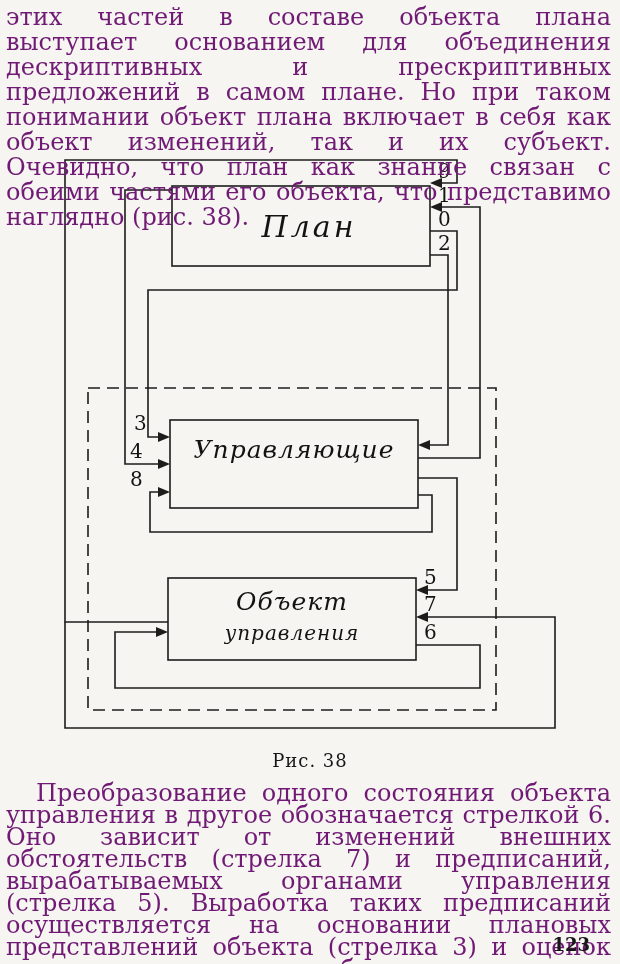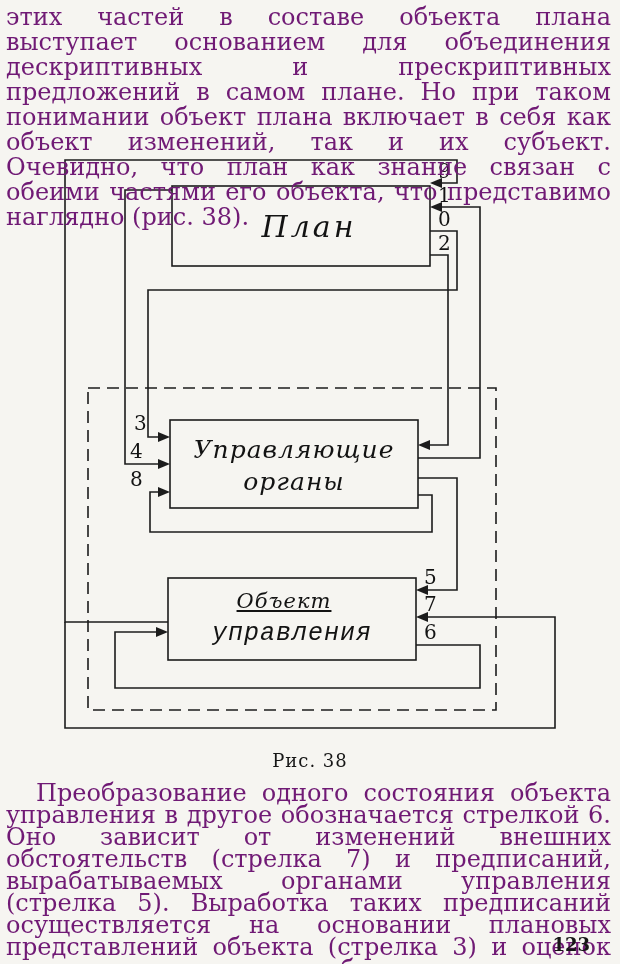--- a/index.html
+++ b/index.html
@@ -27,22 +27,22 @@
   .box-label {
     position:absolute;
     transform:translate(-50%,-50%);
     font-style:italic;
     white-space:nowrap;
     color:#131313;
   }
   .lbl-plan { left:301px; top:226px; font-size:30px; letter-spacing:3px;margin-left:8px; }
   .lbl-uo1  { left:294px; top:449px; font-size:25px; letter-spacing:1px; }
   .lbl-uo2  { left:294px; top:481px; font-size:25px; letter-spacing:1px; }
-  .lbl-ou1  { left:284px; top:601px; font-size:21px; letter-spacing:1px;text-decoration:underline; }
-  .lbl-ou2  { left:292px; top:633px; font-size:25px; letter-spacing:1px;font-family:Liberation Mono, monospace; }
+  .lbl-ou1  { left:292px; top:601px; font-size:25px; letter-spacing:1px; }
+  .lbl-ou2  { left:292px; top:633px; font-size:20px; letter-spacing:1px; }
   .caption {
     position:absolute; top:750px; left:0; width:620px;
     text-align:center; font-size:18px; letter-spacing:1px;
   }
   .page-number {
     position:absolute; top:934px; right:30px;
     font-size:18px;
     font-weight:bold;
   }
   .arrow-label {
@@ -95,21 +95,20 @@
       <text class="arrow-label" x="424" y="584">5</text>
       <text class="arrow-label" x="424" y="611">7</text>
       <text class="arrow-label" x="424" y="639">6</text>
     </g>
   </svg>
 
   <div class="para para-top">этих частей в составе объекта плана выступает основанием для объединения дескриптивных и прескриптивных предложений в самом плане. Но при таком понимании объект плана включает в себя как объект изменений, так и их субъект. Очевидно, что план как знание связан с обеими частями его объекта, что представимо наглядно (рис. 38).</div>
 
   <div class="box-label lbl-plan">План</div>
   <div class="box-label lbl-uo1">Управляющие</div>
-  <div class="box-label lbl-uo2">органы</div>
   <div class="box-label lbl-ou1">Объект</div>
   <div class="box-label lbl-ou2">управления</div>
 
   <div class="caption">Рис. 38</div>
 
   <div class="para para-bottom">Преобразование одного состояния объекта управления в другое обозначается стрелкой 6. Оно зависит от изменений внешних обстоятельств (стрелка 7) и предписаний, вырабатываемых органами управления (стрелка 5). Выработка таких предписаний осуществляется на основании плановых представлений объекта (стрелка 3) и оценок текущего состояния объекта управления (стрелка 8). Оценки вырабатываются на</div>
 
   <div class="page-number">123</div>
 
 </div>

